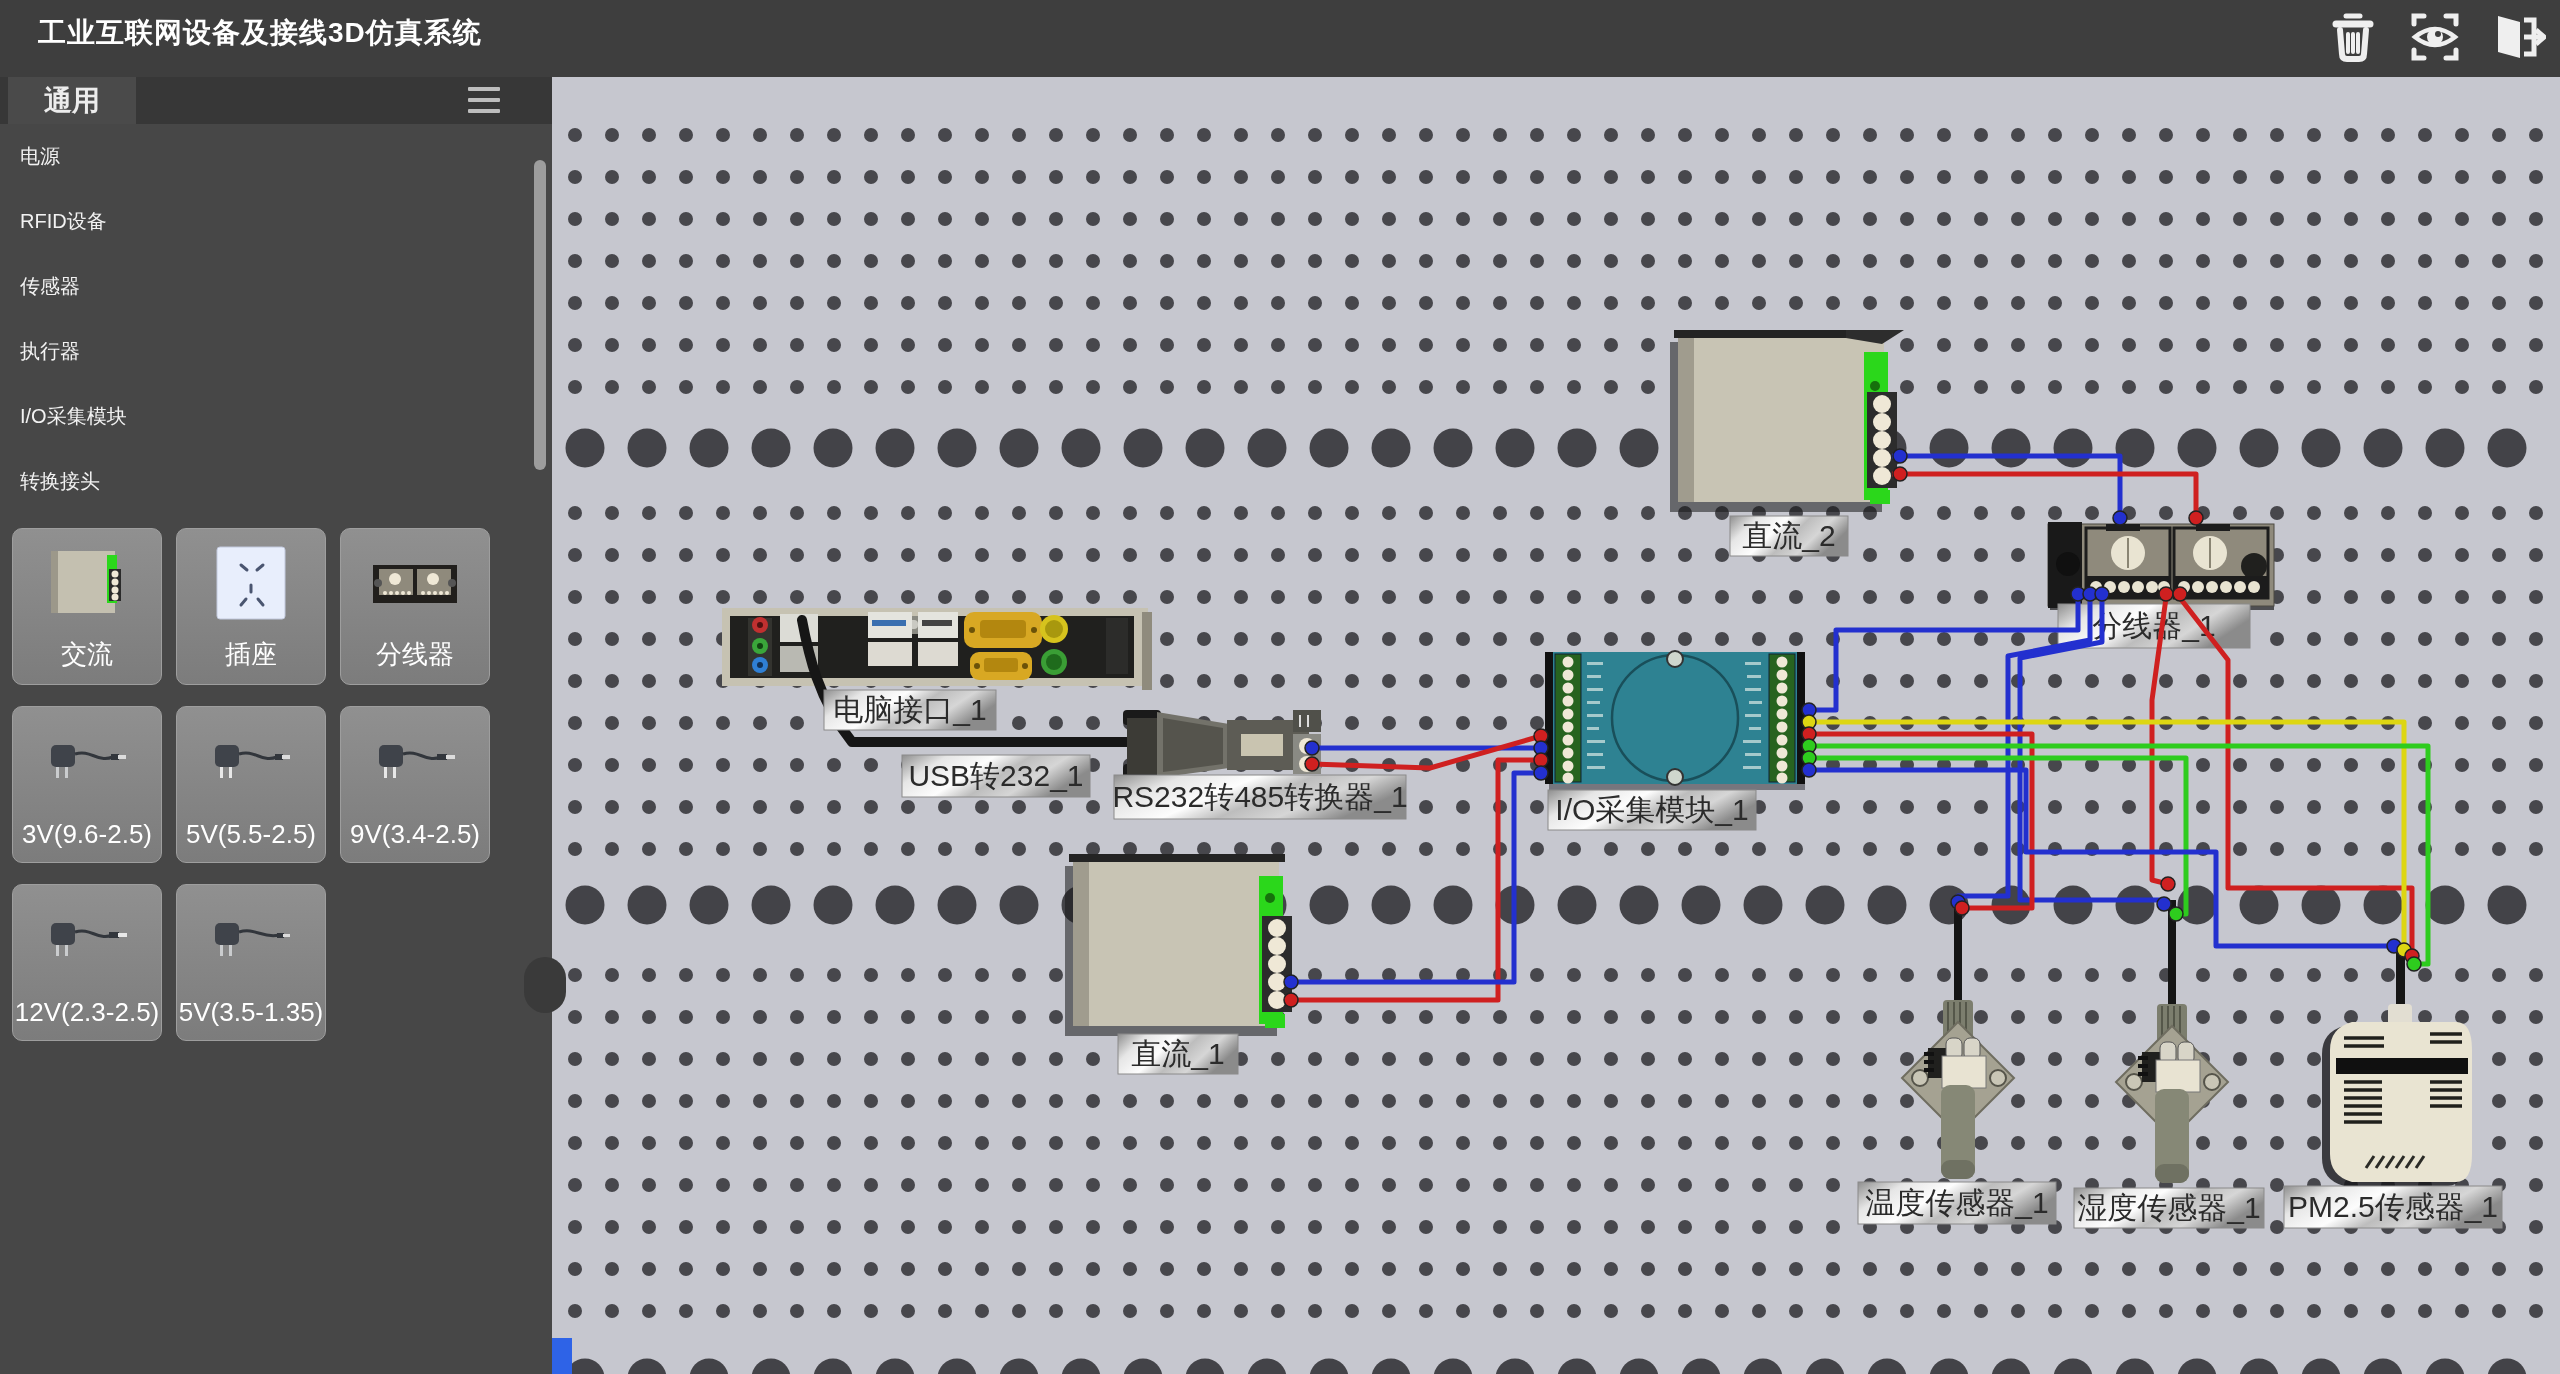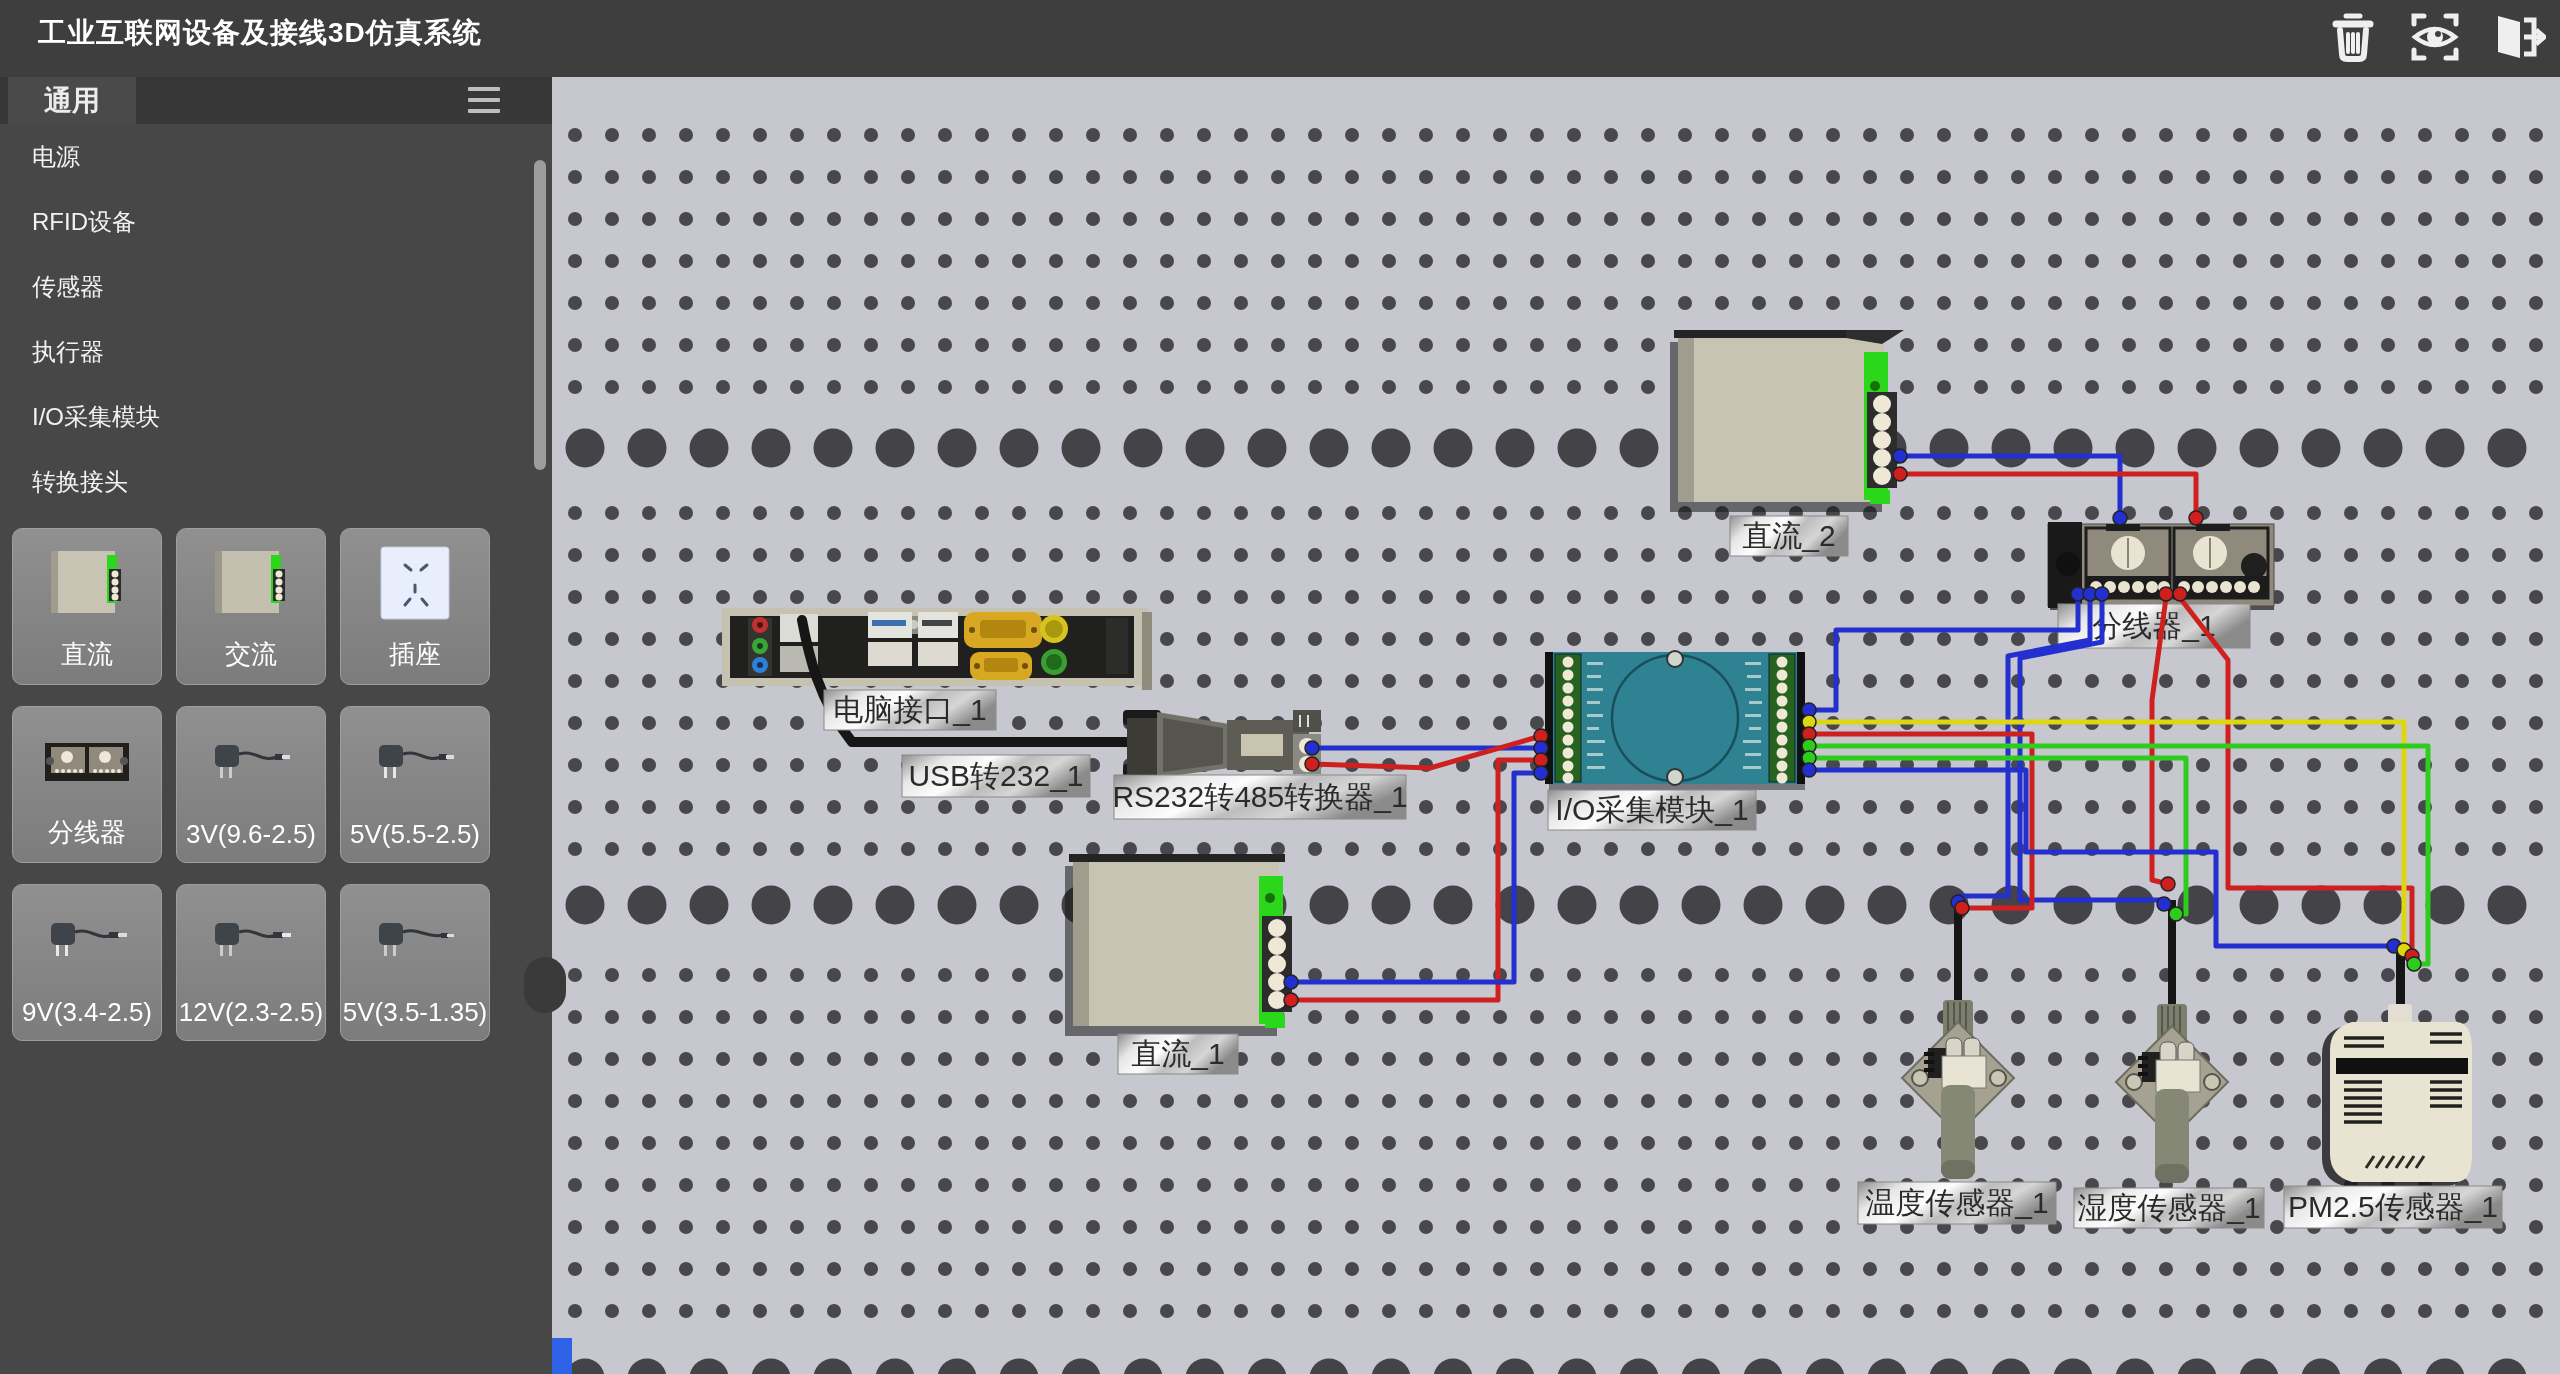--- a/index.html
+++ b/index.html
@@ -11,21 +11,21 @@
   #topbar .icons{position:absolute;right:14px;top:8px;display:flex;gap:24px;}
   #topbar .icons svg{display:block;cursor:pointer;}
   
   #sidebar{position:absolute;left:0;top:77px;width:552px;height:1297px;background:#474747;z-index:20;}
   #tabstrip{position:absolute;left:0;top:0;width:552px;height:47px;background:#373737;font-weight:bold;}
   #tab-general{position:absolute;left:8px;top:0;width:128px;height:47px;background:#4a4a4a;
      color:#ececec;font-size:28px;display:flex;align-items:center;justify-content:center;cursor:pointer;}
   #hamburger{position:absolute;right:52px;top:10px;width:32px;height:26px;cursor:pointer;}
   #hamburger div{height:4px;background:#bdbdbd;margin-bottom:7px;border-radius:1px;}
   #cat-list{position:absolute;left:0;top:47px;width:552px;}
-  .cat{height:65px;line-height:65px;padding-left:32px;color:#f2f2f2;font-size:24px;cursor:pointer;}
+  .cat{height:65px;line-height:65px;padding-left:20px;color:#f2f2f2;font-size:20px;cursor:pointer;}
   #side-scrollbar{position:absolute;right:6px;top:83px;width:12px;height:310px;background:#9d9d9d;border-radius:6px;}
   #side-bump{position:absolute;right:-14px;top:880px;width:42px;height:56px;border-radius:28px;background:#3a3a3a;}
   
   #cards{position:absolute;left:12px;top:451px;width:528px;display:grid;
          grid-template-columns:150px 150px 150px;grid-auto-rows:157px;gap:21px 14px;}
   .card{background:linear-gradient(180deg,#909090,#7c7c7c);border:1px solid #9e9e9e;border-radius:10px;
         position:relative;cursor:pointer;}
   .card svg{position:absolute;left:50%;top:14px;transform:translateX(-50%);}
   .card .lbl{position:absolute;left:0;right:0;bottom:12px;text-align:center;color:#fff;font-size:26px;}
   
@@ -1908,33 +1908,20 @@
       <div class="cat">I/O采集模块</div>
       <div class="cat">转换接头</div>
     </div>
 
     <div id="side-scrollbar"></div>
     <div id="side-bump"></div>
 
     <div id="cards">
       <div class="card">
         <svg width="92" height="84" viewBox="0 0 92 84">
-          <rect x="10" y="8" width="64" height="62" fill="#c8c4b4"></rect>
-            <rect x="10" y="8" width="7" height="62" fill="#a09c8e"></rect>
-          <rect x="66" y="12" width="10" height="48" fill="#2bd71b"></rect>
-            <rect x="68" y="26" width="12" height="32" fill="#2a2a2a"></rect>
-          <circle cx="74" cy="31" r="3.5" fill="#efe8d6"></circle>
-            <circle cx="74" cy="39" r="3.5" fill="#efe8d6"></circle>
-          <circle cx="74" cy="47" r="3.5" fill="#efe8d6"></circle>
-            <circle cx="74" cy="54" r="3.5" fill="#efe8d6"></circle>
-        </svg>
-        <div class="lbl">直流</div>
-      </div>
-      <div class="card">
-        <svg width="92" height="84" viewBox="0 0 92 84">
           <rect x="10" y="8" width="64" height="62" fill="#c4c0b0"></rect>
             <rect x="10" y="8" width="7" height="62" fill="#9c988a"></rect>
           <rect x="66" y="12" width="10" height="48" fill="#2bd71b"></rect>
             <rect x="68" y="26" width="12" height="32" fill="#2a2a2a"></rect>
           <circle cx="74" cy="31" r="3.5" fill="#efe8d6"></circle>
             <circle cx="74" cy="39" r="3.5" fill="#efe8d6"></circle>
           <circle cx="74" cy="47" r="3.5" fill="#efe8d6"></circle>
             <circle cx="74" cy="54" r="3.5" fill="#efe8d6"></circle>
         </svg>
         <div class="lbl">交流</div>

